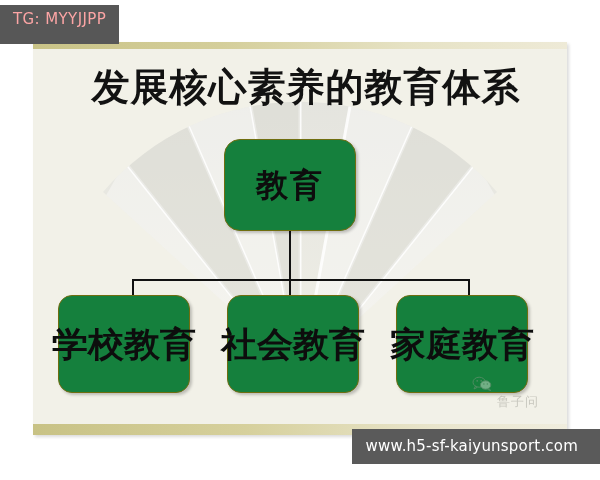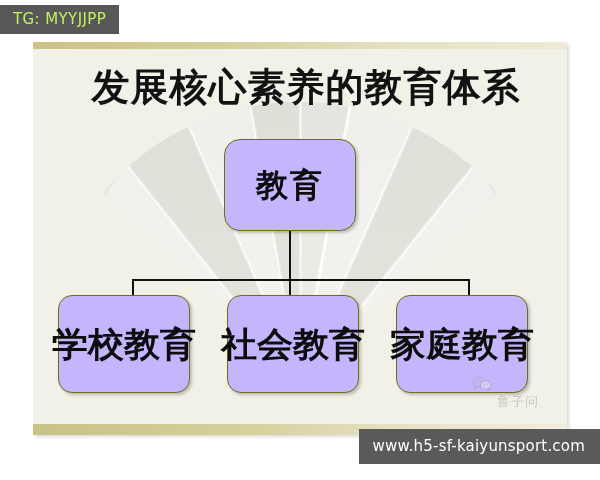--- a/index.html
+++ b/index.html
@@ -70,21 +70,21 @@
     font-size: 38px;
     letter-spacing: 1px;
     color: #121212;
     line-height: 1;
     white-space: nowrap;
   }
 
   
   .node {
     position: absolute;
-    background: #c4b5fd;
+    background: #15803d;
     border: 1px solid #6f6e10;
     border-radius: 14px;
     box-shadow: 2px 2px 3px rgba(0,0,0,0.22);
     display: flex;
     align-items: center;
     justify-content: center;
     box-sizing: border-box;
   }
   .node-label {
     font-family: "DejaVu Serif", "Liberation Serif", serif;
@@ -146,34 +146,34 @@
     letter-spacing: 1px;
     margin-top: 37px;
   }
   .wechat-icon { display: block; }
 
   
   #tg-badge {
     position: absolute;
     left: 0;
     top: 5px;
-    padding: 5px 13px 6px 13px;
+    padding: 5px 13px 16px 13px;
     background: #575757;
-    color: #bef264;
+    color: #fca5a5;
     font-family: "DejaVu Sans", sans-serif;
     font-size: 15px;
     letter-spacing: 0.4px;
     white-space: nowrap;
   }
 
   #url-banner {
     position: absolute;
     right: 0;
     bottom: 16px;
-    padding: 8px 15px 9px 14px;
+    padding: 8px 22px 9px 14px;
     background: #5a5a5a;
     color: #ffffff;
     font-family: "DejaVu Sans", sans-serif;
     font-size: 15px;
     letter-spacing: 0.2px;
     white-space: nowrap;
   }
 </style>
 </head>
 <body>

